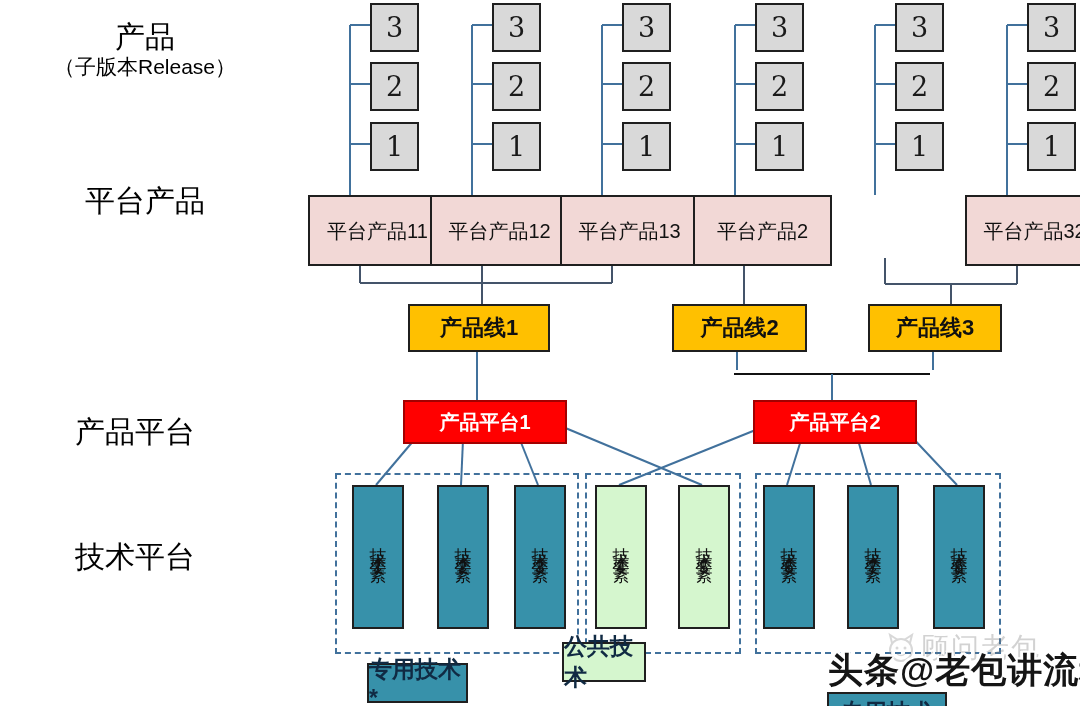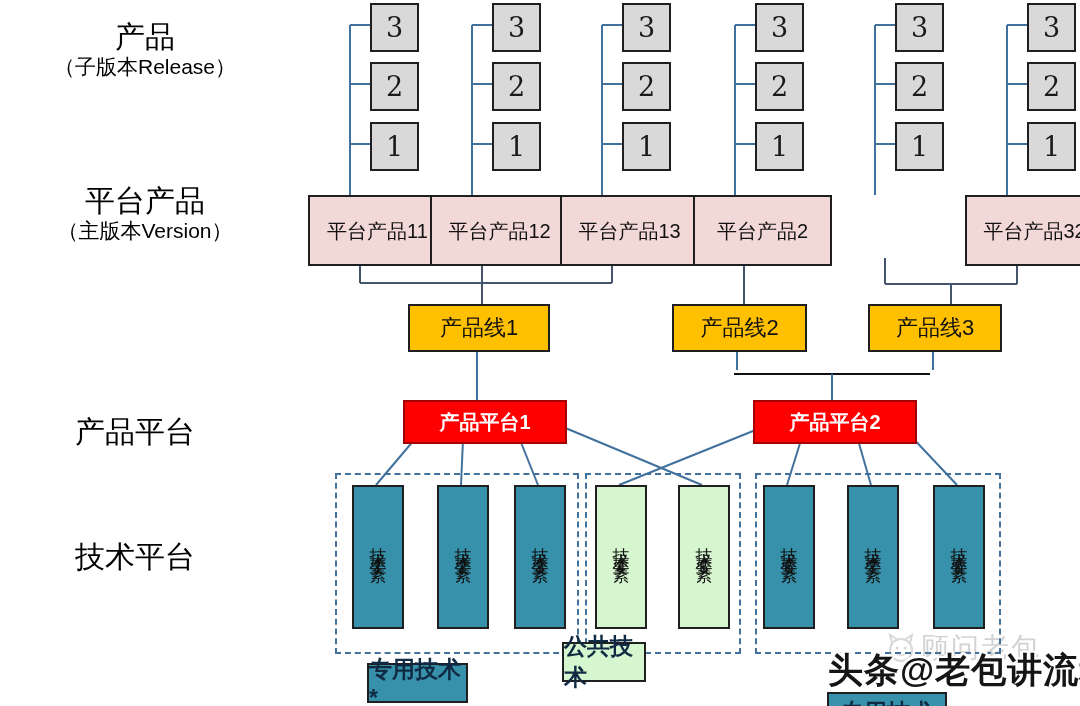--- a/index.html
+++ b/index.html
@@ -21,21 +21,21 @@
   
   .pp-box{
     position:absolute;width:105px;height:63px;background:#f2d8d6;border:2px solid #1f1f1f;
     display:flex;align-items:center;justify-content:center;text-align:center;
     font-size:20px;line-height:1.2;color:#111;padding:2px 15px;
   }
   
   .pl-box{
     position:absolute;height:44px;background:#ffc000;border:2px solid #1f1f1f;
     display:flex;align-items:center;justify-content:center;
-    font-size:22px;font-weight:400;color:#111;
+    font-size:22px;font-weight:700;color:#111;
   }
   
   .plat-box{
     position:absolute;height:40px;background:#ff0000;border:2px solid #a30000;
     display:flex;align-items:center;justify-content:center;
     font-size:20px;font-weight:700;color:#ffffff;
   }
   
   .tech-box{
     position:absolute;width:48px;height:138px;border:2px solid #1f1f1f;
@@ -105,21 +105,20 @@
       <path d="M908 433 L957 485"></path>
     </g>
   </svg>
 
   <div class="row-label" style="left:20px;top:20px;width:250px;">
     <div class="t1">产品</div>
     <div class="t2">（子版本Release）</div>
   </div>
   <div class="row-label" style="left:20px;top:184px;width:250px;">
     <div class="t1">平台产品</div>
-    <div class="t2">（主版本Version）</div>
   </div>
   <div class="row-label" style="left:20px;top:415px;width:230px;">
     <div class="t1">产品平台</div>
   </div>
   <div class="row-label" style="left:20px;top:540px;width:230px;">
     <div class="t1">技术平台</div>
   </div>
 
   <div class="num-box" style="left:370px;top:3px;">3</div>
   <div class="num-box" style="left:370px;top:62px;">2</div>

